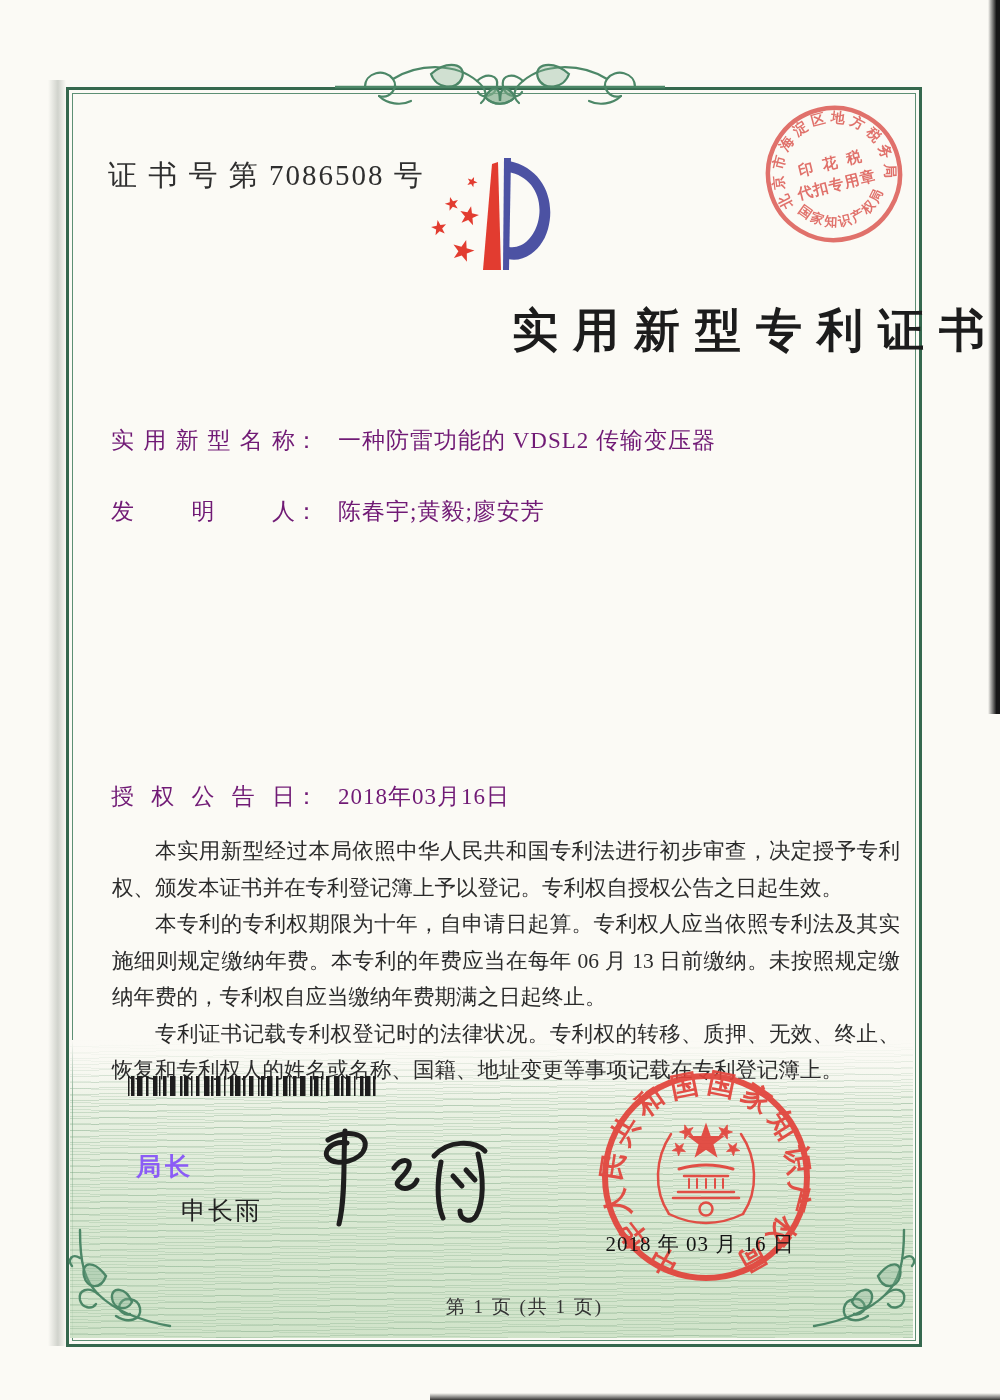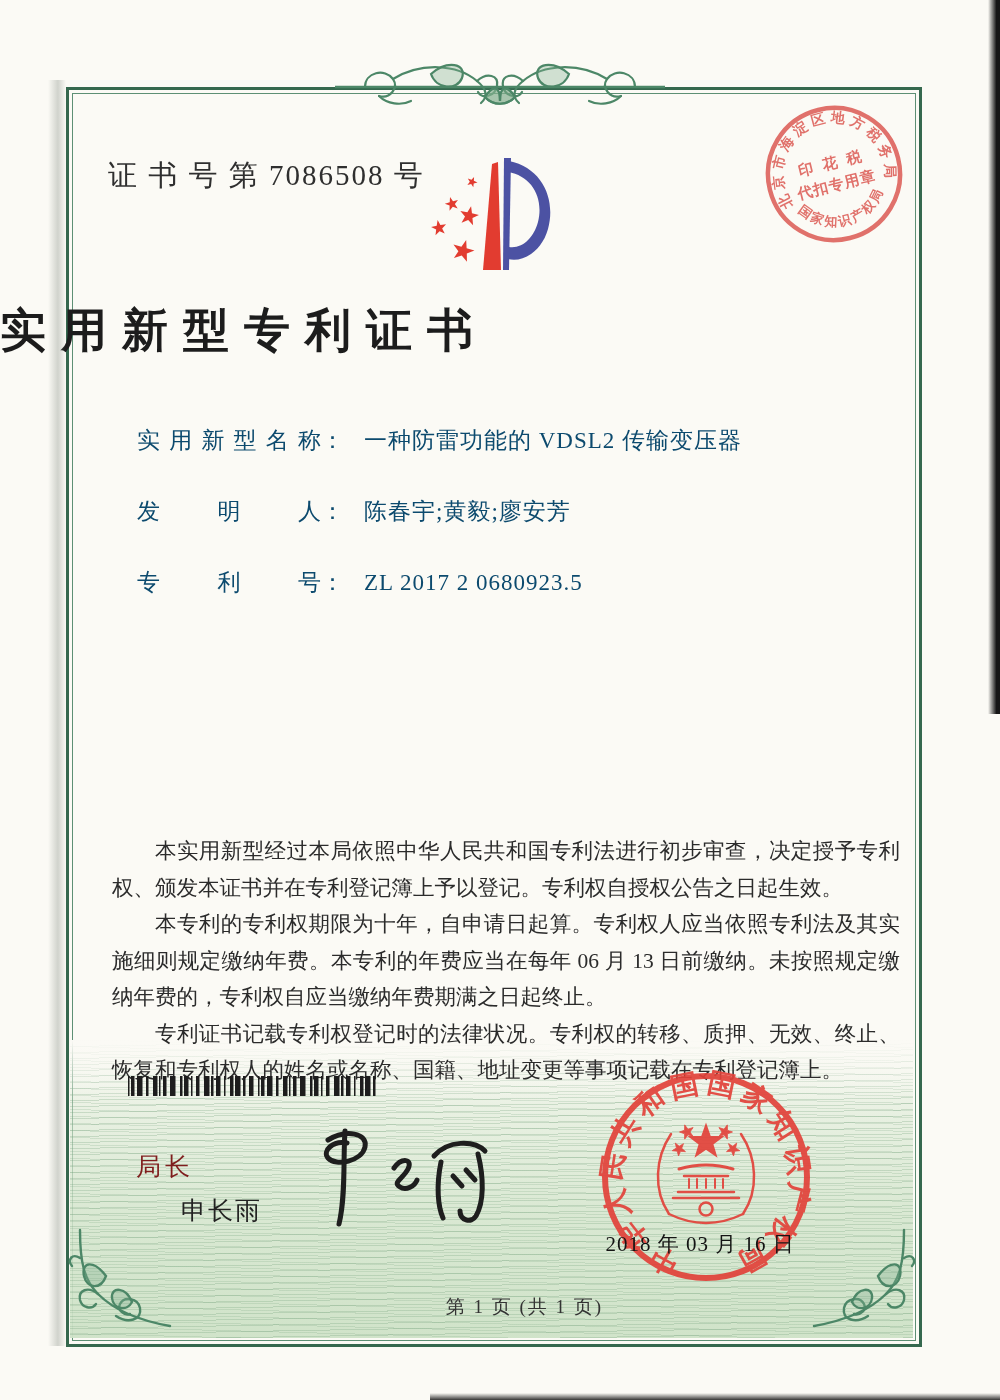--- a/index.html
+++ b/index.html
@@ -19,32 +19,32 @@
   
   .guilloche{position:absolute;left:70px;top:1040px;width:843px;height:298px;z-index:1;
     background:
      repeating-linear-gradient(179deg, rgba(121,165,128,.30) 0 1px, rgba(0,0,0,0) 1px 6px),
      repeating-linear-gradient(181.5deg, rgba(121,165,128,.22) 0 1px, rgba(0,0,0,0) 1px 7px),
      linear-gradient(180deg, rgba(216,232,209,0) 0%, rgba(216,232,209,.55) 25%, rgba(211,229,204,.85) 60%, rgba(206,226,199,.95) 100%);}
   .guilloche-mask{position:absolute;left:70px;top:1040px;width:843px;height:60px;z-index:1;
     background:linear-gradient(180deg,#fbfaf5 0%,rgba(251,250,245,0) 100%);}
   
   .cert-no{position:absolute;left:108px;top:156px;font-size:29px;letter-spacing:2px;color:#2f2f2f;z-index:2;}
-  .title{position:absolute;left:0;top:300px;width:1000px;text-align:left;font-size:46px;
+  .title{position:absolute;left:0;top:300px;width:1000px;text-align:right;font-size:46px;
     font-weight:bold;letter-spacing:15px;color:#1c1c1c;z-index:2;}
-  .field-row{position:absolute;left:137px;font-size:23px;color:#0c4a6e;z-index:2;white-space:nowrap;}
+  .field-row{position:absolute;left:111px;font-size:23px;color:#701a75;z-index:2;white-space:nowrap;}
   .field-label{display:inline-block;width:184px;text-align:justify;text-align-last:justify;}
   .field-colon{display:inline-block;}
   .field-value{display:inline-block;margin-left:20px;letter-spacing:1px;}
   .r0{top:425px}.r1{top:496px}.r2{top:567px}.r3{top:639px}.r4{top:710px}.r5{top:781px}
   .body-text{position:absolute;left:112px;top:833px;width:788px;font-size:21.5px;line-height:36.5px;
     text-align:justify;color:#2b2b2b;z-index:2;}
   .body-text p{margin:0;text-indent:2em;}
   .director-label{position:absolute;left:136px;top:1150px;font-size:25px;letter-spacing:4px;
-    font-family:"Liberation Sans","DejaVu Sans",sans-serif;color:#7f1d1d;z-index:3;}
+    font-family:"Liberation Sans","DejaVu Sans",sans-serif;color:#8b5cf6;z-index:3;font-weight:bold;}
   .director-name{position:absolute;left:136px;top:1194px;font-size:25px;letter-spacing:2px;
     font-family:"Liberation Sans","DejaVu Sans",sans-serif;color:#222;z-index:3;margin-left:45px;}
   .issue-date{position:absolute;left:600px;top:1230px;width:200px;text-align:center;
     font-size:21px;letter-spacing:1px;color:#141414;z-index:5;}
   .footer{position:absolute;left:66px;top:1294px;width:853px;text-align:center;
     font-size:19px;letter-spacing:2px;color:#333;z-index:3;margin-left:32px;}
   
   .logo{position:absolute;left:408px;top:152px;z-index:2;}
   .barcode{position:absolute;left:128px;top:1076px;z-index:3;}
   .signature{position:absolute;left:288px;top:1126px;z-index:4;}
@@ -126,22 +126,22 @@
   </svg>
 
   <div class="title">实用新型专利证书</div>
 
   <div class="field-row r0">
     <span class="field-label">实用新型名称</span><span class="field-colon">：</span><span class="field-value">一种防雷功能的 VDSL2 传输变压器</span>
   </div>
   <div class="field-row r1">
     <span class="field-label">发明人</span><span class="field-colon">：</span><span class="field-value">陈春宇;黄毅;廖安芳</span>
   </div>
-  <div class="field-row r2">
-    <span class="field-label">专利号</span><span class="field-colon">：</span><span class="field-value">ZL 2017 2 0680923.5</span>
+  <div class="field-row r5">
+    <span class="field-label">授权公告日</span><span class="field-colon">：</span><span class="field-value">2018年03月16日</span>
   </div>
 
   <div class="body-text">
     <p>本实用新型经过本局依照中华人民共和国专利法进行初步审查，决定授予专利权、颁发本证书并在专利登记簿上予以登记。专利权自授权公告之日起生效。</p>
     <p>本专利的专利权期限为十年，自申请日起算。专利权人应当依照专利法及其实施细则规定缴纳年费。本专利的年费应当在每年 06 月 13 日前缴纳。未按照规定缴纳年费的，专利权自应当缴纳年费期满之日起终止。</p>
     <p>专利证书记载专利权登记时的法律状况。专利权的转移、质押、无效、终止、恢复和专利权人的姓名或名称、国籍、地址变更等事项记载在专利登记簿上。</p>
   </div>
 
   <svg class="barcode" width="252" height="20" viewBox="0 0 252 20">
     <g fill="#1d1d1d">

